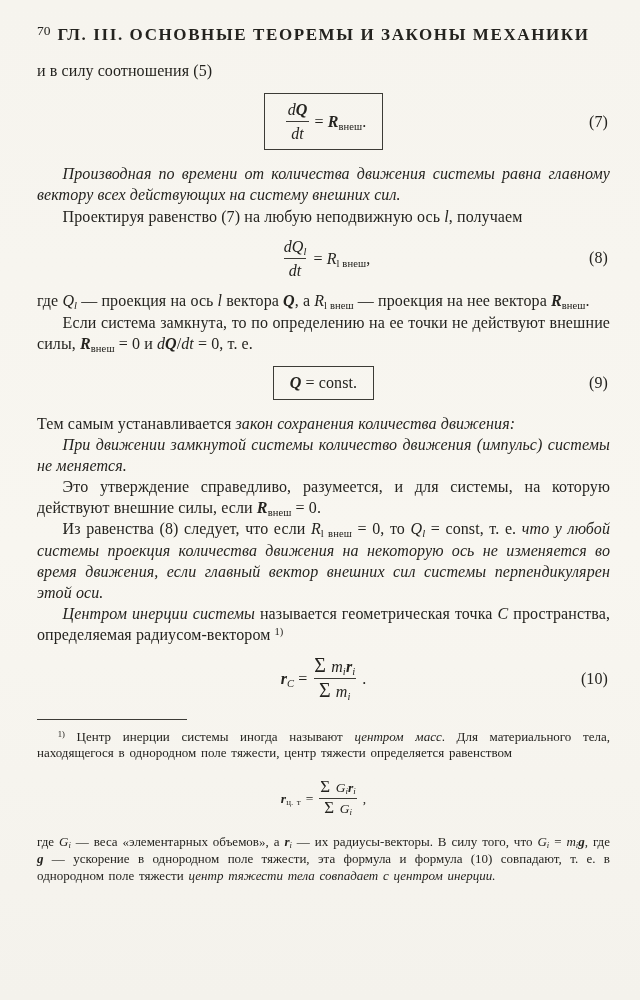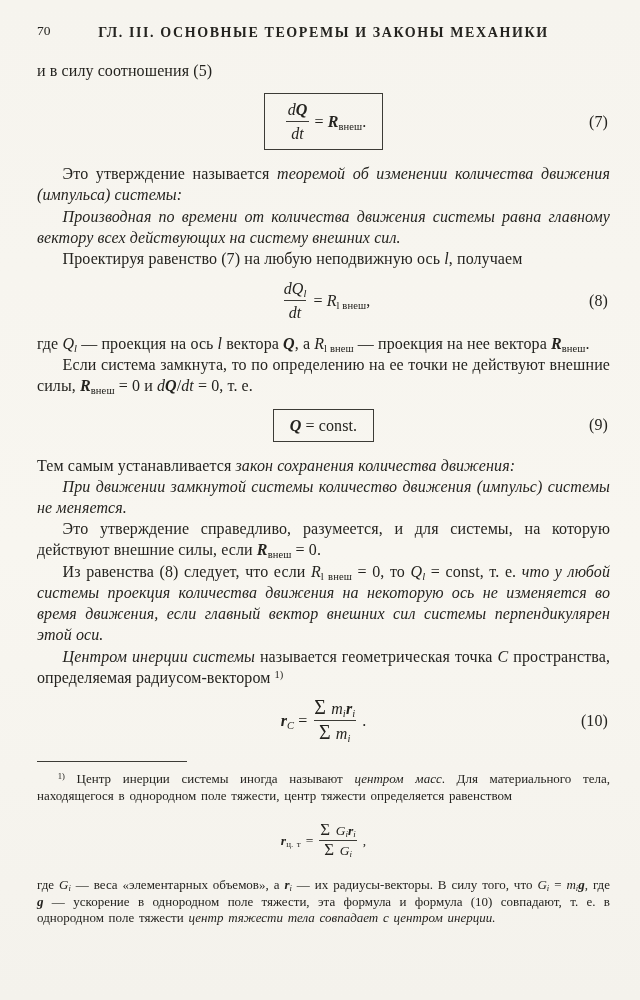--- a/index.html
+++ b/index.html
@@ -14,21 +14,21 @@
     box-sizing:border-box;
     padding:22px 30px 20px 37px;
     background:linear-gradient(180deg,#f6f4ee 0%,#f8f6f0 55%,#f4f2ec 100%);
     color:#24231f;
     overflow:hidden;
   }
   
   .header{position:relative;height:22px;margin-bottom:16px;}
   .page-number{position:absolute;left:0;top:1px;font-size:13.5px;}
   .running-head{
-    text-align:center;font-weight:bold;font-size:14px;
+    text-align:center;font-weight:bold;font-size:17px;
     letter-spacing:1.6px;padding-top:3px;
   }
   
   .content{font-size:16px;line-height:1.32;text-align:justify;letter-spacing:0.1px;}
   p.para{margin:0;text-indent:1.6em;font-family:Liberation Serif, serif;}
   p.para.noindent{text-indent:0;}
   .i{font-style:italic;}
   .b{font-weight:bold;}
   .sub{font-size:66%;vertical-align:-0.28em;line-height:1;}
   .sup{font-size:66%;vertical-align:0.5em;line-height:1;}
@@ -66,21 +66,20 @@
       <span class="eq-box">
         <span class="frac">
           <span class="num"><span class="i">d</span><span class="b i">Q</span></span>
           <span class="den"><span class="i">dt</span></span>
         </span>
         <span><span> = </span><span class="b i">R</span><span class="sub">внеш</span><span>.</span></span>
       </span>
       <span class="eq-tag">(7)</span>
     </div>
 
-    <p class="para"><span>Это утверждение называется </span><span class="i">теоремой об изменении количества движения (импульса) системы:</span></p>
     <p class="para"><span class="i">Производная по времени от количества движения системы равна главному вектору всех действующих на систему внешних сил.</span></p>
     <p class="para"><span>Проектируя равенство (7) на любую неподвижную ось </span><span class="i">l</span><span>, получаем</span></p>
 
     <div class="eq-row">
       <span class="eq-main">
         <span class="frac">
           <span class="num"><span class="i">dQ</span><span class="sub i">l</span></span>
           <span class="den"><span class="i">dt</span></span>
         </span>
         <span><span> = </span><span class="i">R</span><span class="sub">l внеш</span><span>,</span></span>

